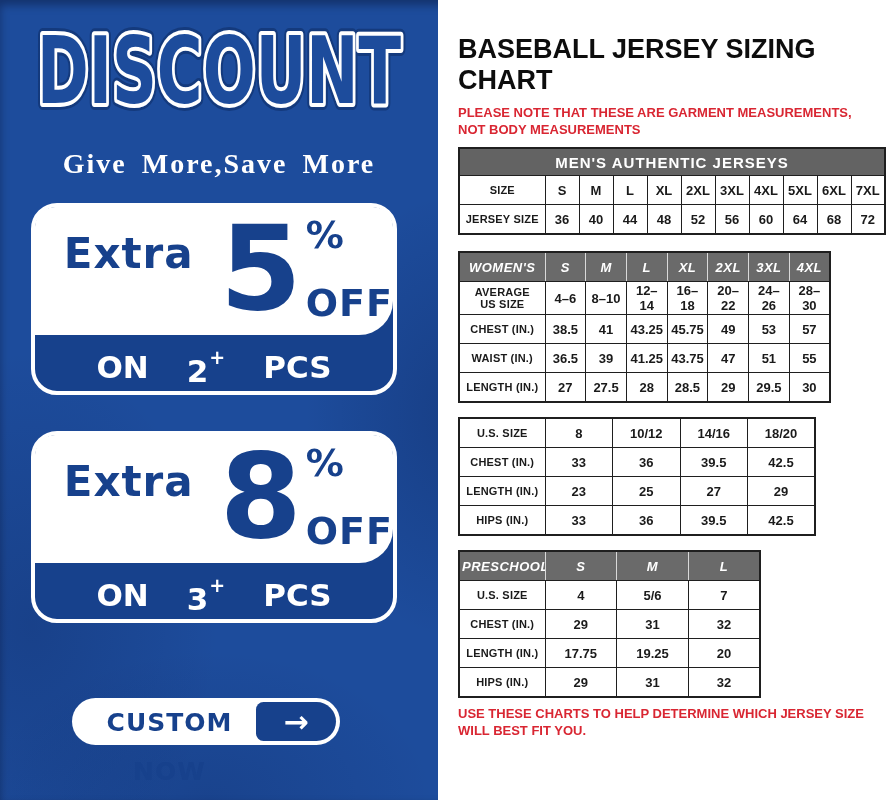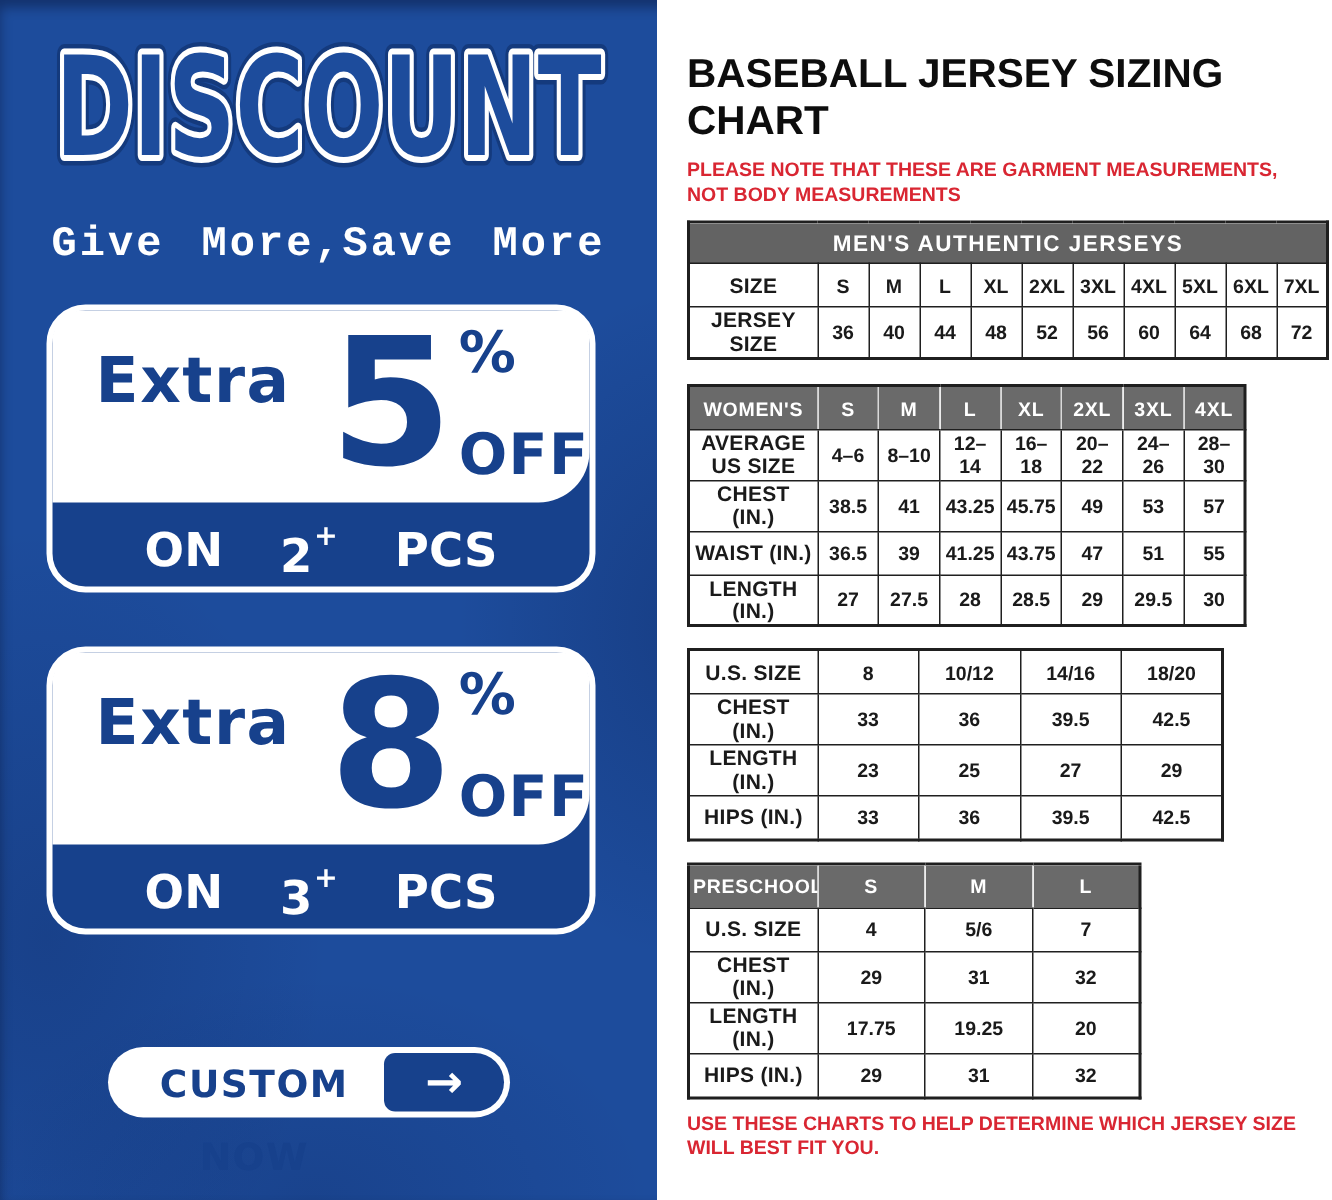--- a/index.html
+++ b/index.html
@@ -15,21 +15,21 @@
       radial-gradient(ellipse 220px 320px at 88% 52%, rgba(5,15,55,.22), transparent 70%),
       radial-gradient(ellipse 260px 380px at 6% 78%, rgba(5,15,55,.18), transparent 72%),
       radial-gradient(ellipse 300px 200px at 40% 100%, rgba(5,15,55,.15), transparent 75%),
       #1d4c9c;
     box-shadow: inset 0 5px 8px rgba(0,0,20,.35);
   }
   .discount-svg{position:absolute;left:26px;top:24px;width:386px;height:98px;}
   .tagline{
     position:absolute;left:0;top:148px;width:438px;text-align:center;
     color:#ffffff;font-weight:bold;font-size:28px;letter-spacing:2px;word-spacing:6px;
-    font-family:Liberation Mono, monospace;
+    font-family:Liberation Serif, serif;
   }
   .offer-card{
     position:absolute;left:31px;width:358px;height:184px;
     border:4px solid #ffffff;border-radius:26px;background:#17418c;
   }
   .offer-card.card1{top:203px;}
   .offer-card.card2{top:431px;}
   .offer-top{
     position:absolute;left:0;right:0;top:0;height:128px;background:#ffffff;
     border-radius:20px 20px 34px 0;
@@ -77,23 +77,23 @@
     text-align:center;color:#1a1a1a;font-weight:bold;
     border:2px solid #1f1f1f;
   }
   .size-table td{border:1px solid #1f1f1f;height:26px;padding:1px 2px;font-size:13px;overflow:hidden;}
   .size-table .bar-cell{
     background:#636363;color:#ffffff;font-size:15px;letter-spacing:1px;height:24px;
   }
   .size-table .head-cell{
     background:#6a6a6a;color:#ffffff;font-size:13px;letter-spacing:.5px;
     border-left:1px solid #d9d9d9;border-right:1px solid #d9d9d9;
-    border-top:2px solid #1f1f1f;border-bottom:1px solid #1f1f1f;
-  }
-  .size-table .label-cell{font-size:14px;white-space:pre-line;line-height:1.1;letter-spacing:.2px;}
+    border-top:2px solid #1f1f1f;border-bottom:1px solid #1f1f1f;font-style:italic;
+  }
+  .size-table .label-cell{font-size:11px;white-space:pre-line;line-height:1.1;letter-spacing:.2px;}
   .mens{width:428px;margin:8px 0 0 0;}
   .womens{width:373px;margin:16px 0 0 0;}
   .boys{width:358px;margin:14px 0 0 0;}
   .preschool{width:303px;margin:14px 0 0 0;}
 </style>
 </head>
 <body>
 
 <div class="left-panel">
 

